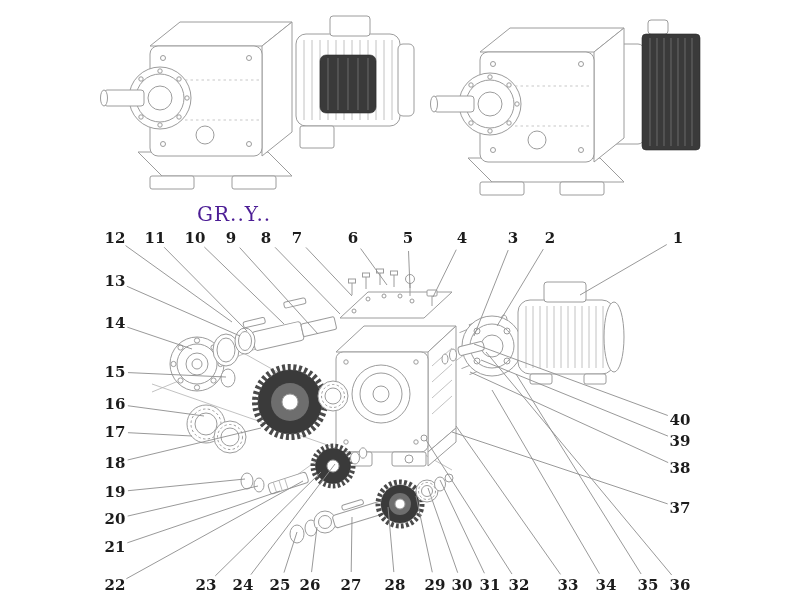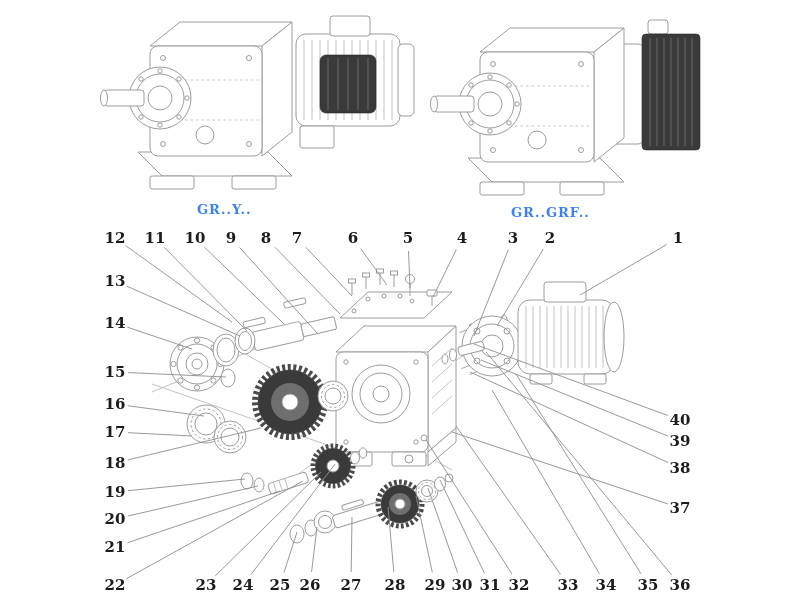--- a/index.html
+++ b/index.html
@@ -1,17 +1,17 @@
 <!DOCTYPE html>
 <html><head>
 <meta charset="utf-8">
 <style>
   html,body{margin:0;padding:0;width:800px;height:600px;background:#ffffff;overflow:hidden}
   .canvas{position:relative;width:800px;height:600px;font-family:"DejaVu Serif",serif}
-  .variant-label{position:absolute;font-weight:bold;font-size:13px;letter-spacing:1px;color:#3b82f6;white-space:nowrap}
+  .variant-label{position:absolute;font-weight:normal;font-size:20px;letter-spacing:1px;color:#4c1d95;white-space:nowrap}
   svg .ln{stroke:#9c9c9c;stroke-width:1;fill:none}
   svg .lnw{stroke:#9c9c9c;stroke-width:1;fill:#ffffff}
   svg .lnt{stroke:#b3b3b3;stroke-width:.8;fill:none}
   svg .dash{stroke:#b9b9b9;stroke-width:.8;fill:none;stroke-dasharray:2.5 3}
   svg .dark{fill:#3a3a3a;stroke:#2b2b2b;stroke-width:.6}
   svg .mid{fill:#6e6e6e;stroke:none}
   svg .teeth{fill:none;stroke:#4a4a4a}
   svg .balls{fill:none;stroke:#9c9c9c;stroke-width:1;stroke-dasharray:2.4 2.4}
   svg .fin{stroke:#6f6f6f;stroke-width:.9;fill:none}
   .callout{font-family:"DejaVu Serif",serif;font-weight:bold;font-size:15px;fill:#1c1c1c}
@@ -355,15 +355,14 @@
         <line x1="668.1768318173846" y1="462.59512311651866" x2="470" y2="372" class="leader"></line>
         <text x="680" y="468" class="callout" text-anchor="middle" dominant-baseline="central">38</text>
         <line x1="667.9592338896248" y1="436.09898464854075" x2="481" y2="360" class="leader"></line>
         <text x="680" y="441" class="callout" text-anchor="middle" dominant-baseline="central">39</text>
         <line x1="667.8035623841679" y1="415.50034340386776" x2="474" y2="344" class="leader"></line>
         <text x="680" y="420" class="callout" text-anchor="middle" dominant-baseline="central">40</text>
       </g>
 </svg>
 
 <div class="variant-label" style="left:197px;top:202px">GR..Y..</div>
-<div class="variant-label" style="left:511px;top:205px">GR..GRF..</div>
 
 </div>
 
 </body></html>

